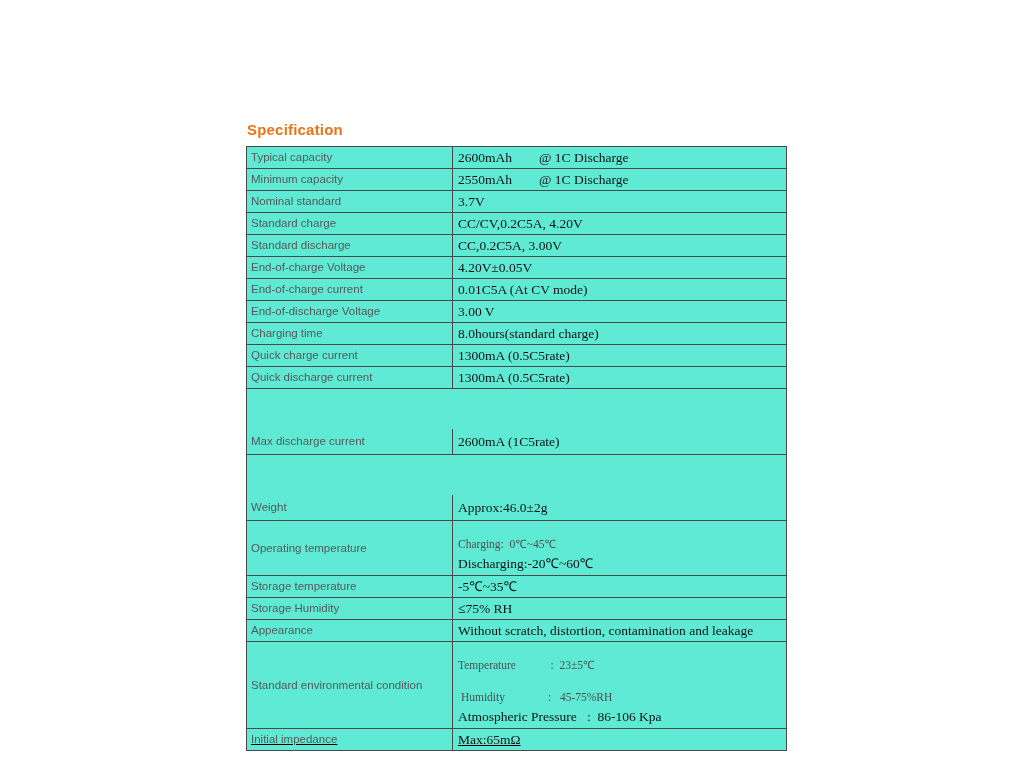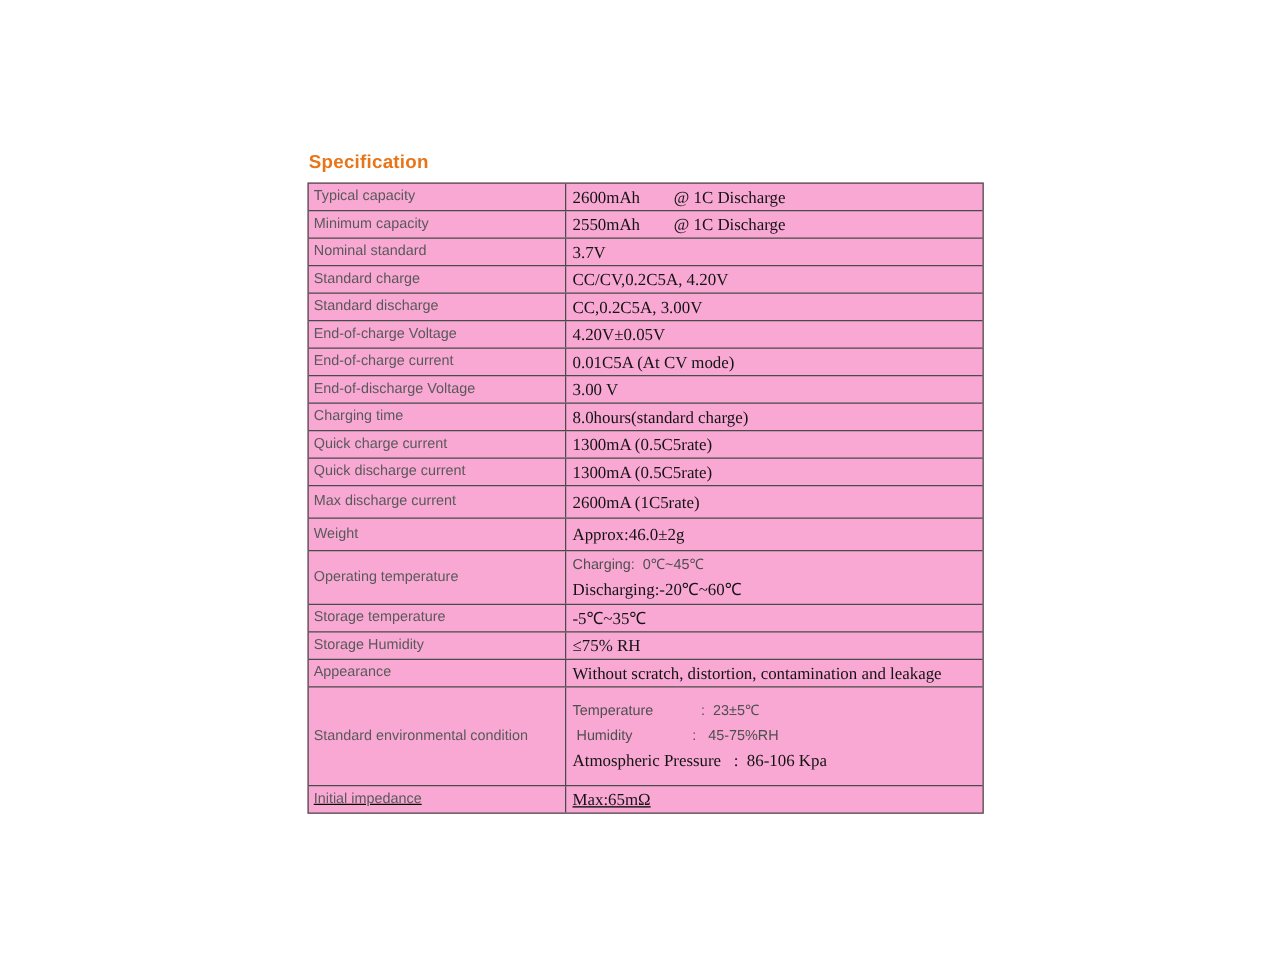--- a/index.html
+++ b/index.html
@@ -20,29 +20,29 @@
     font-family: "Liberation Sans", sans-serif;
     font-size: 15px;
     font-weight: bold;
     color: #e8751a;
     margin: 0 0 8px 1px;
     letter-spacing: 0.2px;
   }
   .spec-table {
     width: 541px;
     border: 1px solid #4a4a4a;
-    background: #f9a8d4;
+    background: #5eead4;
   }
   .row {
     display: flex;
     border-bottom: 1px solid #4a4a4a;
     min-height: 21px;
   }
   .row:last-child { border-bottom: none; text-decoration: underline; }
-  .row.rh-26 { min-height: 26px; }
+  .row.rh-26 { min-height: 26px; margin-top: 40px; }
   .row.rh-41 { min-height: 41px; }
   .row.rh-79 { min-height: 79px; }
   .cell {
     display: flex;
     flex-direction: column;
     justify-content: center;
   }
   .cell.label {
     width: 206px;
     border-right: 1px solid #4a4a4a;
@@ -55,24 +55,25 @@
   .cell.value {
     flex: 1;
     padding: 1px 5px;
     font-family: "Liberation Serif", serif;
     font-size: 13.5px;
     color: #131313;
     line-height: 19px;
   }
   .cell.value span { white-space: pre; display: block; }
   .v-sans {
-    font-family: Liberation Sans, sans-serif;
+    font-family: Liberation Serif, serif;
     font-size: 11.5px !important;
     color: #4f4f4f !important;
     line-height: 20px !important;
+    margin-top: 12px;
   }
   .v-serif { line-height: 20px; }
 </style>
 </head>
 <body>
 
 <div class="doc">
   <h2 class="title">Specification</h2>
 
   <div class="spec-table">

